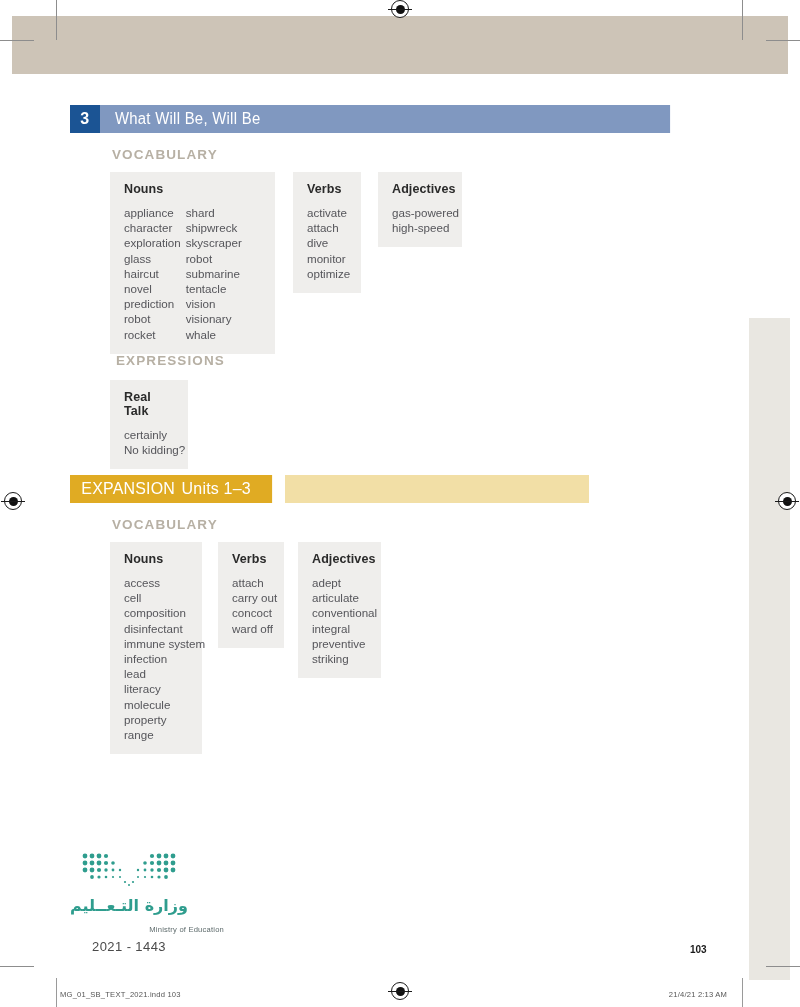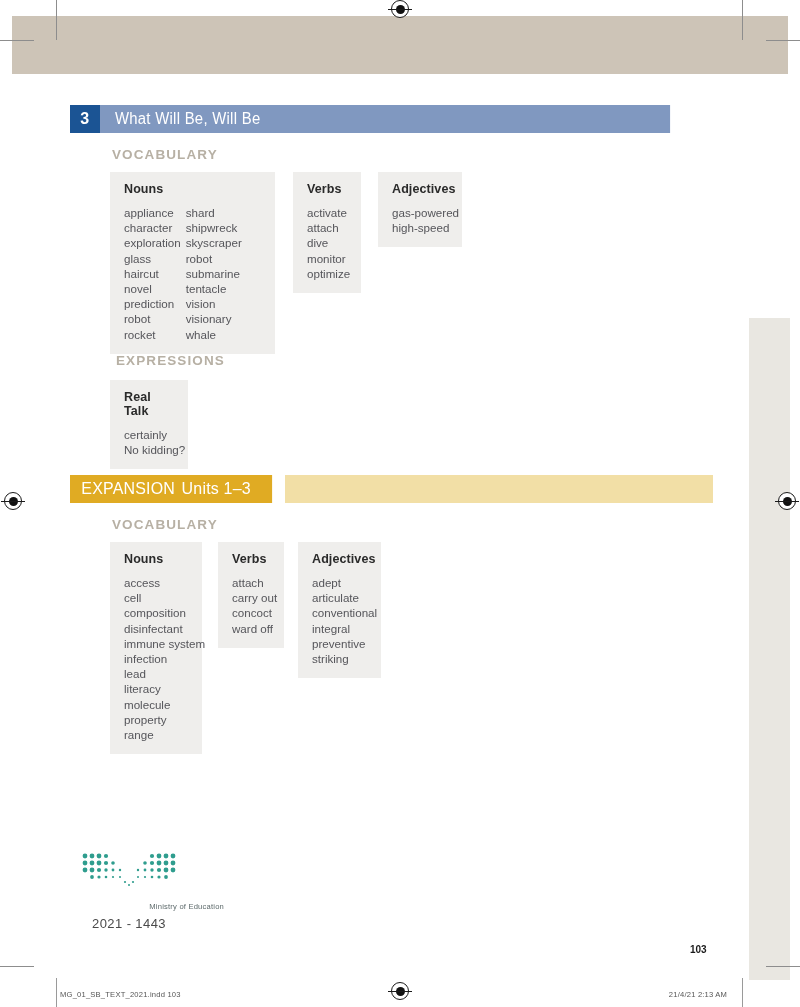--- a/index.html
+++ b/index.html
@@ -78,21 +78,21 @@
     letter-spacing:0.1px;
   }
   .wcols{display:flex;gap:5px;}
   .wcol{display:flex;flex-direction:column;}
   .wcol span{
     font-size:11.6px;line-height:15.2px;color:#55555a;white-space:nowrap;
   }
 
   
   .exp-header{
-    position:absolute;left:70px;top:475px;width:643px;height:28px;
+    position:absolute;left:70px;top:475px;width:519px;height:28px;
     display:flex;align-items:stretch;
   }
   .exp-main{
     width:215px;background:#e0ab23;color:#ffffff;
     display:flex;align-items:center;padding-left:12px;box-sizing:border-box;
     font-size:17px;letter-spacing:0.2px;
     font-family:"Liberation Sans Narrow","Liberation Sans",sans-serif;
     transform:scaleX(0.94);transform-origin:left center;
   }
   .exp-main .expand-word{font-weight:normal;}
@@ -309,20 +309,21 @@
         <circle cx="73" cy="18" r="1.7"></circle>
         <circle cx="66" cy="18" r="1.4"></circle>
       <circle cx="87" cy="25" r="1.9"></circle>
         <circle cx="80" cy="25" r="1.6"></circle>
         <circle cx="73" cy="25" r="1.3"></circle>
         <circle cx="66" cy="25" r="1.1"></circle>
       <circle cx="59" cy="25" r="1.0"></circle>
         <circle cx="59" cy="18" r="1.2"></circle>
     </g>
   </svg>
+  <div class="logo-ar">وزارة التـعــليم</div>
   <div class="logo-en">Ministry of Education</div>
   <div class="logo-year">2021 - 1443</div>
 </div>
 
 <div class="page-number">103</div>
 
 <div class="footer-rule"></div>
 <div class="footer-rule r"></div>
 <div class="footer-left">MG_01_SB_TEXT_2021.indd   103</div>
 <div class="footer-right">21/4/21   2:13 AM</div>

